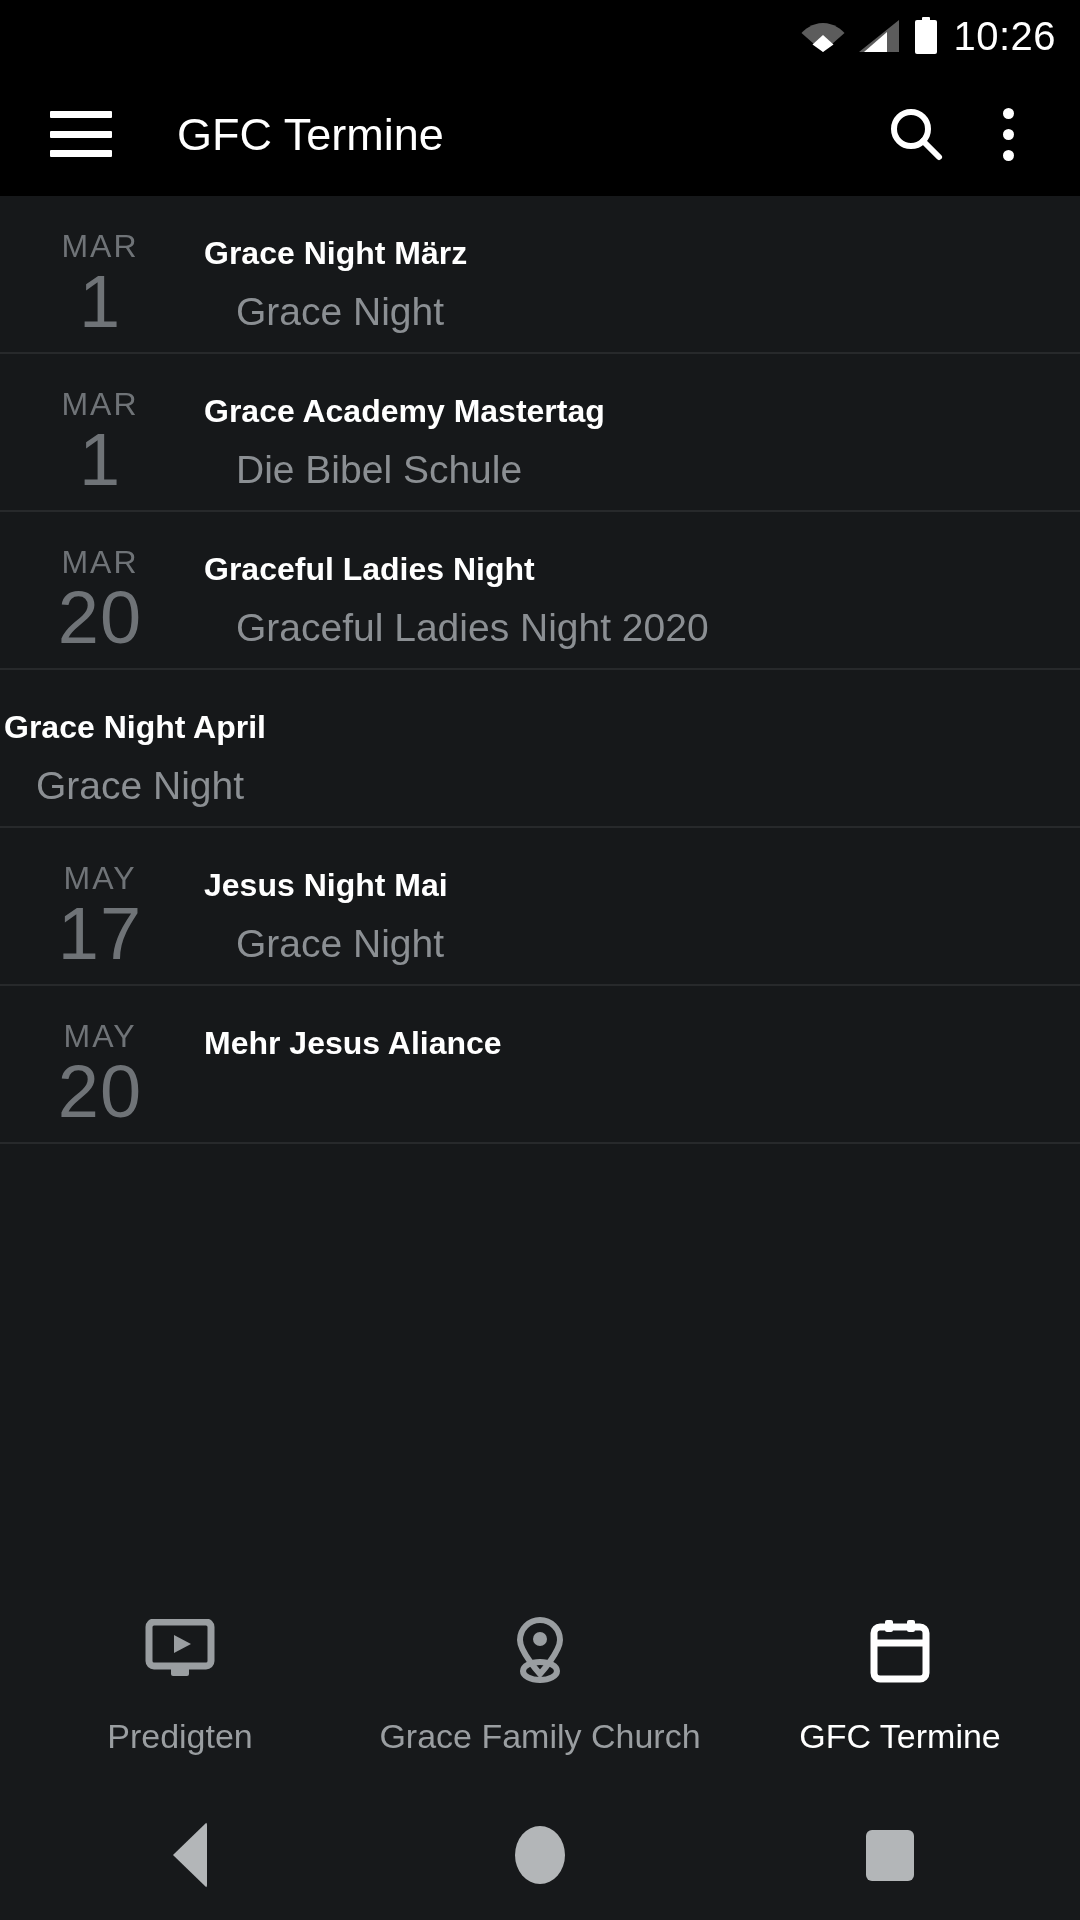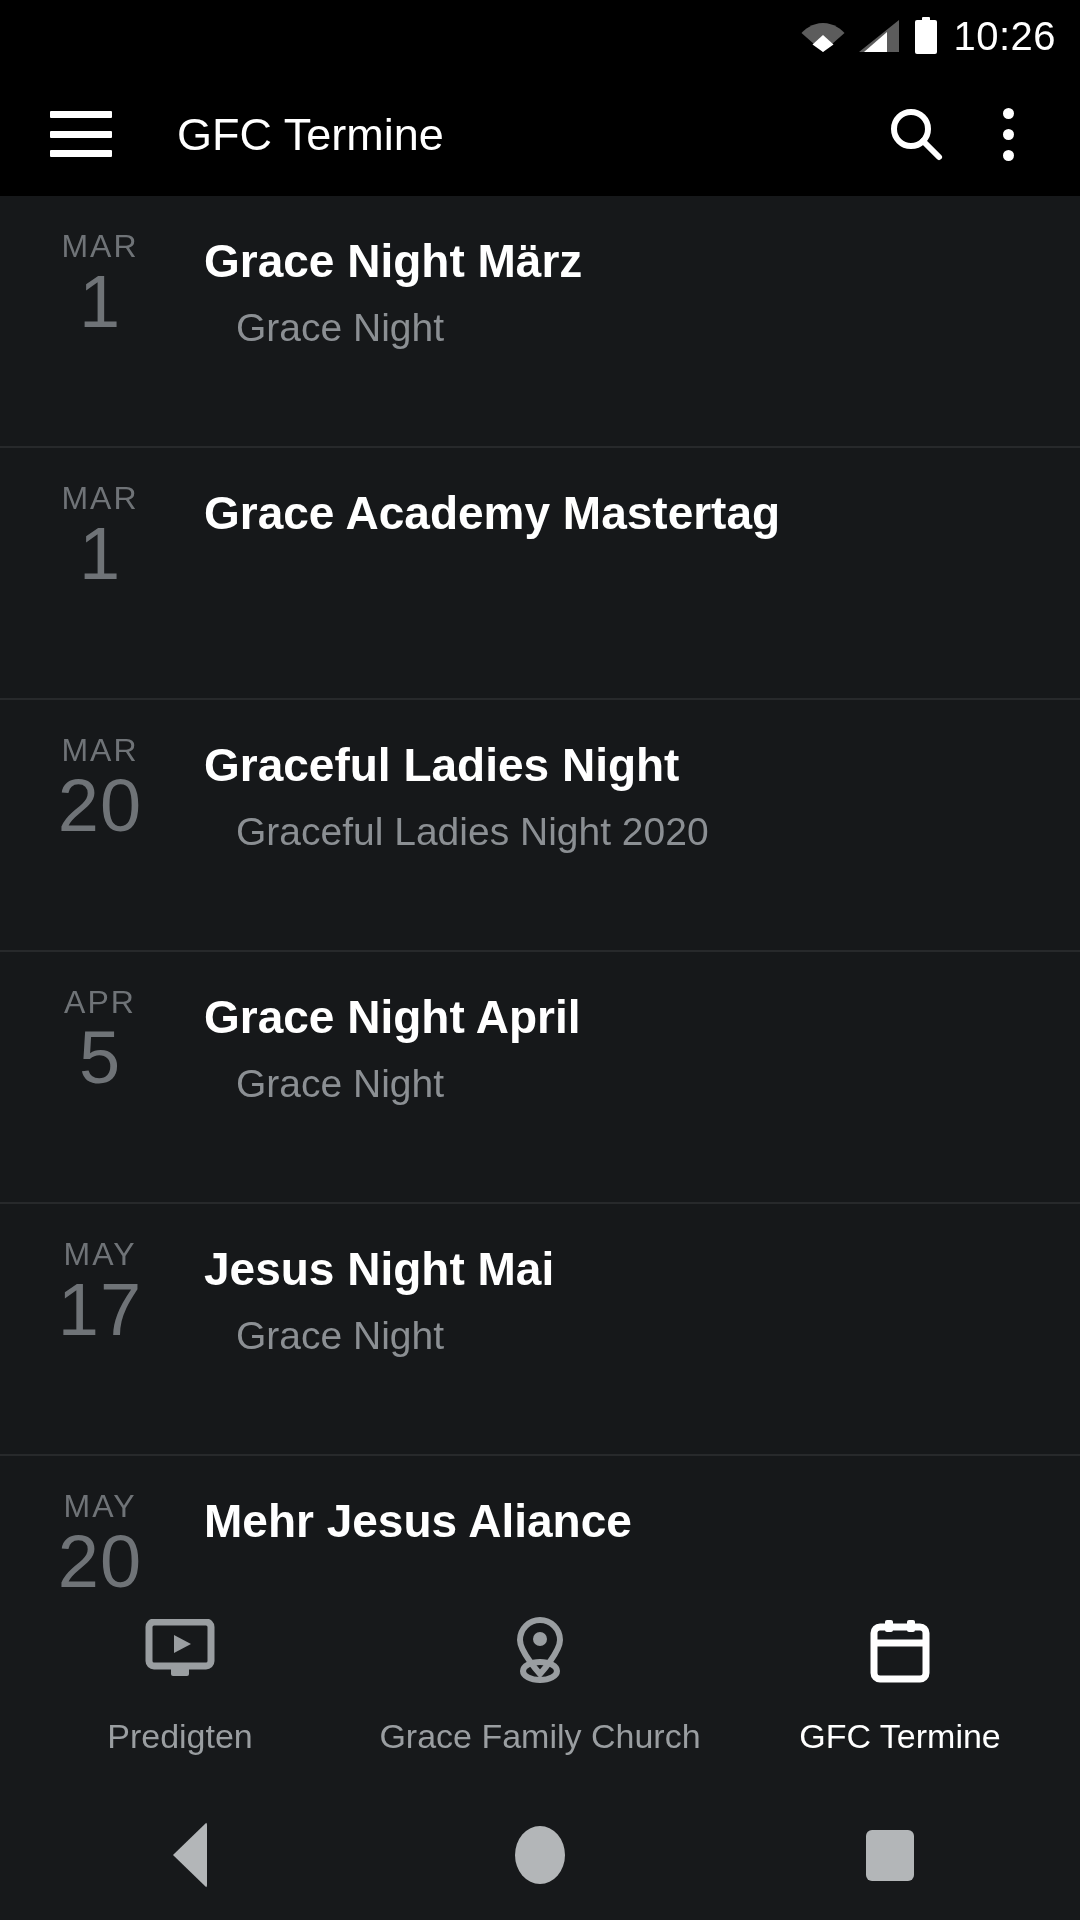--- a/index.html
+++ b/index.html
@@ -58,21 +58,21 @@
 
   
   .event-list {
     flex:1 1 auto;
     background:#16181a;
     overflow:hidden;
     position:relative;
   }
   .event-row {
     display:flex; align-items:flex-start;
-    height:252px;
+    height:158px;
     border-bottom:2px solid #27292b;
     padding-top:30px;
     cursor:pointer;
   }
   .event-date {
     width:200px;
     flex:0 0 200px;
     text-align:center;
     color:#6f7377;
     font-weight:300;
@@ -88,21 +88,21 @@
     display:block;
     font-size:74px;
     line-height:1.02;
     margin-top:2px;
     letter-spacing:1px;
   }
   .event-text { flex:1 1 auto; padding-left:4px; padding-top:10px; }
   .event-title {
     display:block;
     color:#ffffff;
-    font-size:46px;
+    font-size:32px;
     font-weight:bold;
     line-height:1.1;
     white-space:nowrap;
   }
   .event-subtitle {
     display:block;
     color:#8b8f93;
     font-size:39px;
     line-height:1.1;
     margin-top:20px;
@@ -206,39 +206,36 @@
       </div>
     </div>
 
     <div class="event-row">
       <div class="event-date">
         <span class="date-month">MAR</span>
         <span class="date-day">1</span>
       </div>
       <div class="event-text">
         <span class="event-title">Grace Academy Mastertag</span>
+        <span class="event-subtitle">Die Bibel Schule</span>
       </div>
     </div>
 
     <div class="event-row">
       <div class="event-date">
         <span class="date-month">MAR</span>
         <span class="date-day">20</span>
       </div>
       <div class="event-text">
         <span class="event-title">Graceful Ladies Night</span>
         <span class="event-subtitle">Graceful Ladies Night 2020</span>
       </div>
     </div>
 
     <div class="event-row">
-      <div class="event-date">
-        <span class="date-month">APR</span>
-        <span class="date-day">5</span>
-      </div>
       <div class="event-text">
         <span class="event-title">Grace Night April</span>
         <span class="event-subtitle">Grace Night</span>
       </div>
     </div>
 
     <div class="event-row">
       <div class="event-date">
         <span class="date-month">MAY</span>
         <span class="date-day">17</span>

